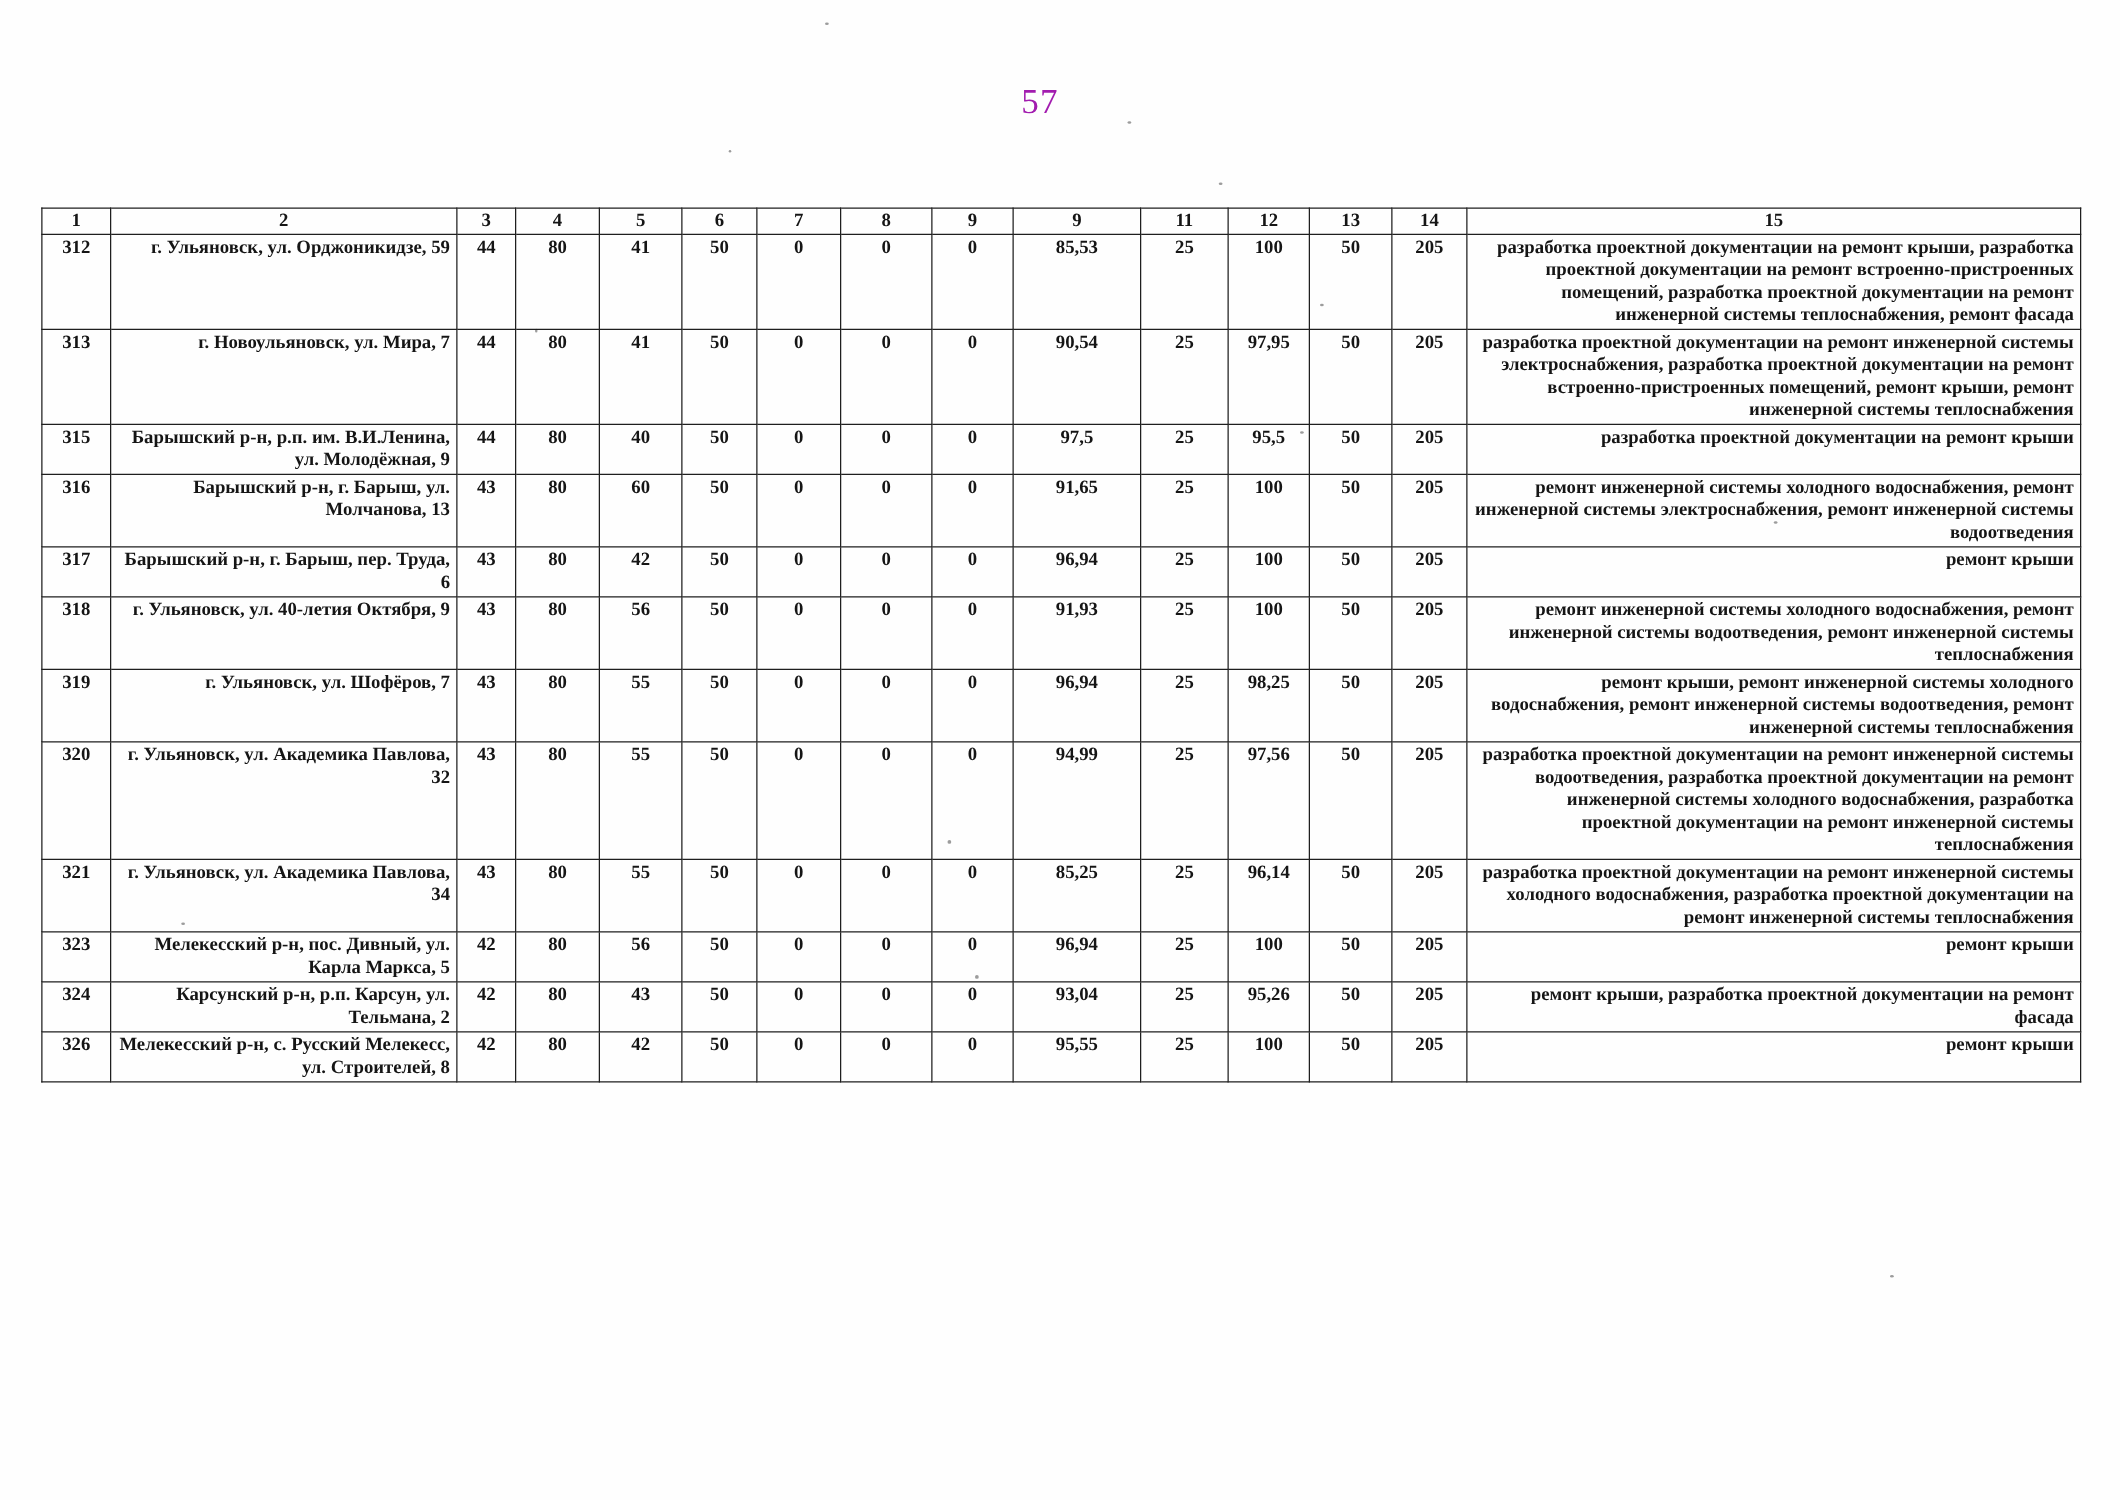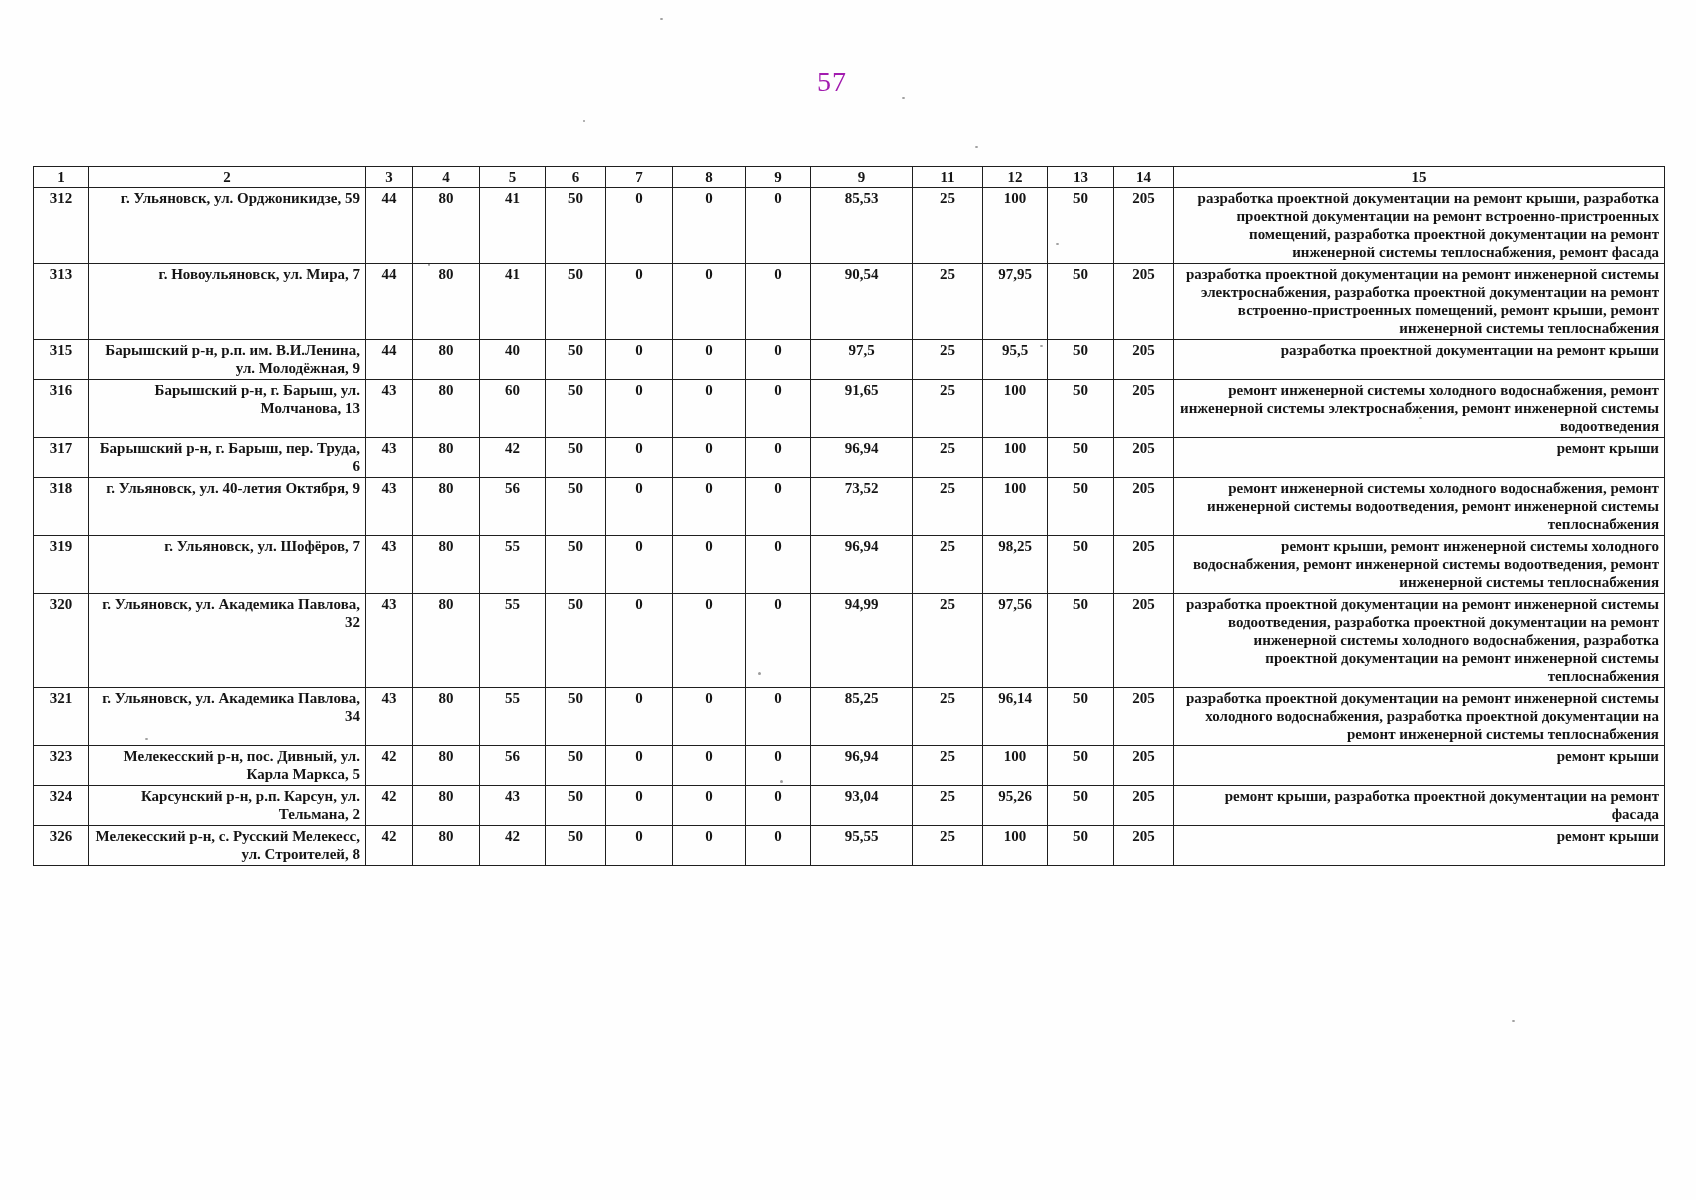--- a/index.html
+++ b/index.html
@@ -198,21 +198,21 @@
         <tr>
           <td class="center">318</td>
           <td class="left">г. Ульяновск, ул. 40-летия Октября, 9</td>
           <td class="center">43</td>
           <td class="center">80</td>
           <td class="center">56</td>
           <td class="center">50</td>
           <td class="center">0</td>
           <td class="center">0</td>
           <td class="center">0</td>
-          <td class="center">73,52</td>
+          <td class="center">91,93</td>
           <td class="center">25</td>
           <td class="center">100</td>
           <td class="center">50</td>
           <td class="center">205</td>
           <td class="left">ремонт инженерной системы холодного водоснабжения, ремонт инженерной системы водоотведения, ремонт инженерной системы теплоснабжения</td>
         </tr>
         <tr>
           <td class="center">319</td>
           <td class="left">г. Ульяновск, ул. Шофёров, 7</td>
           <td class="center">43</td>

